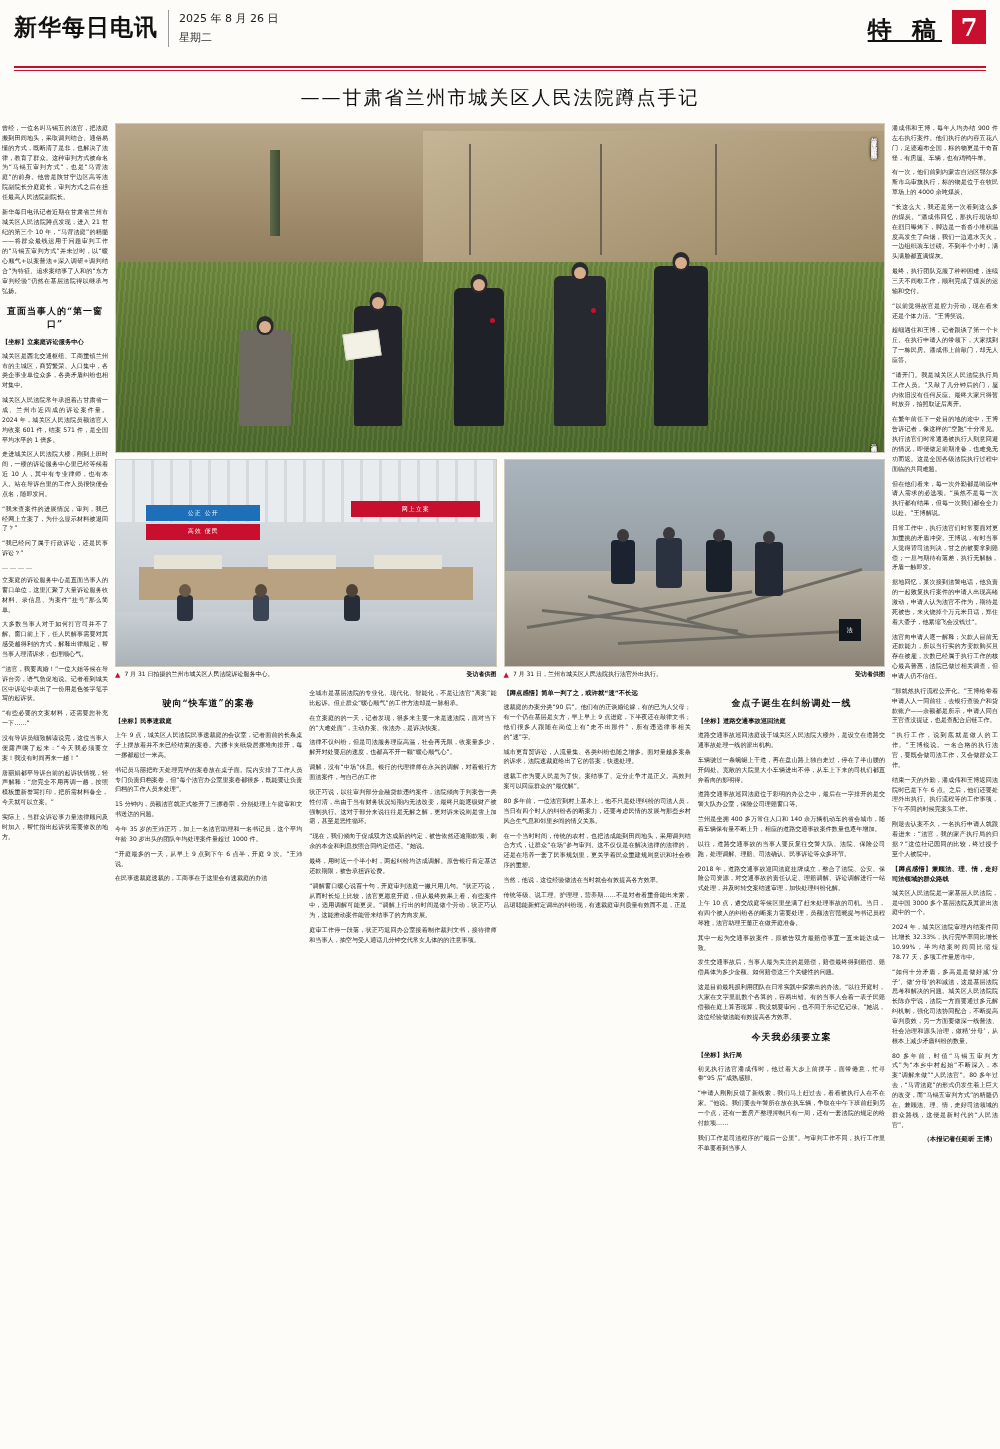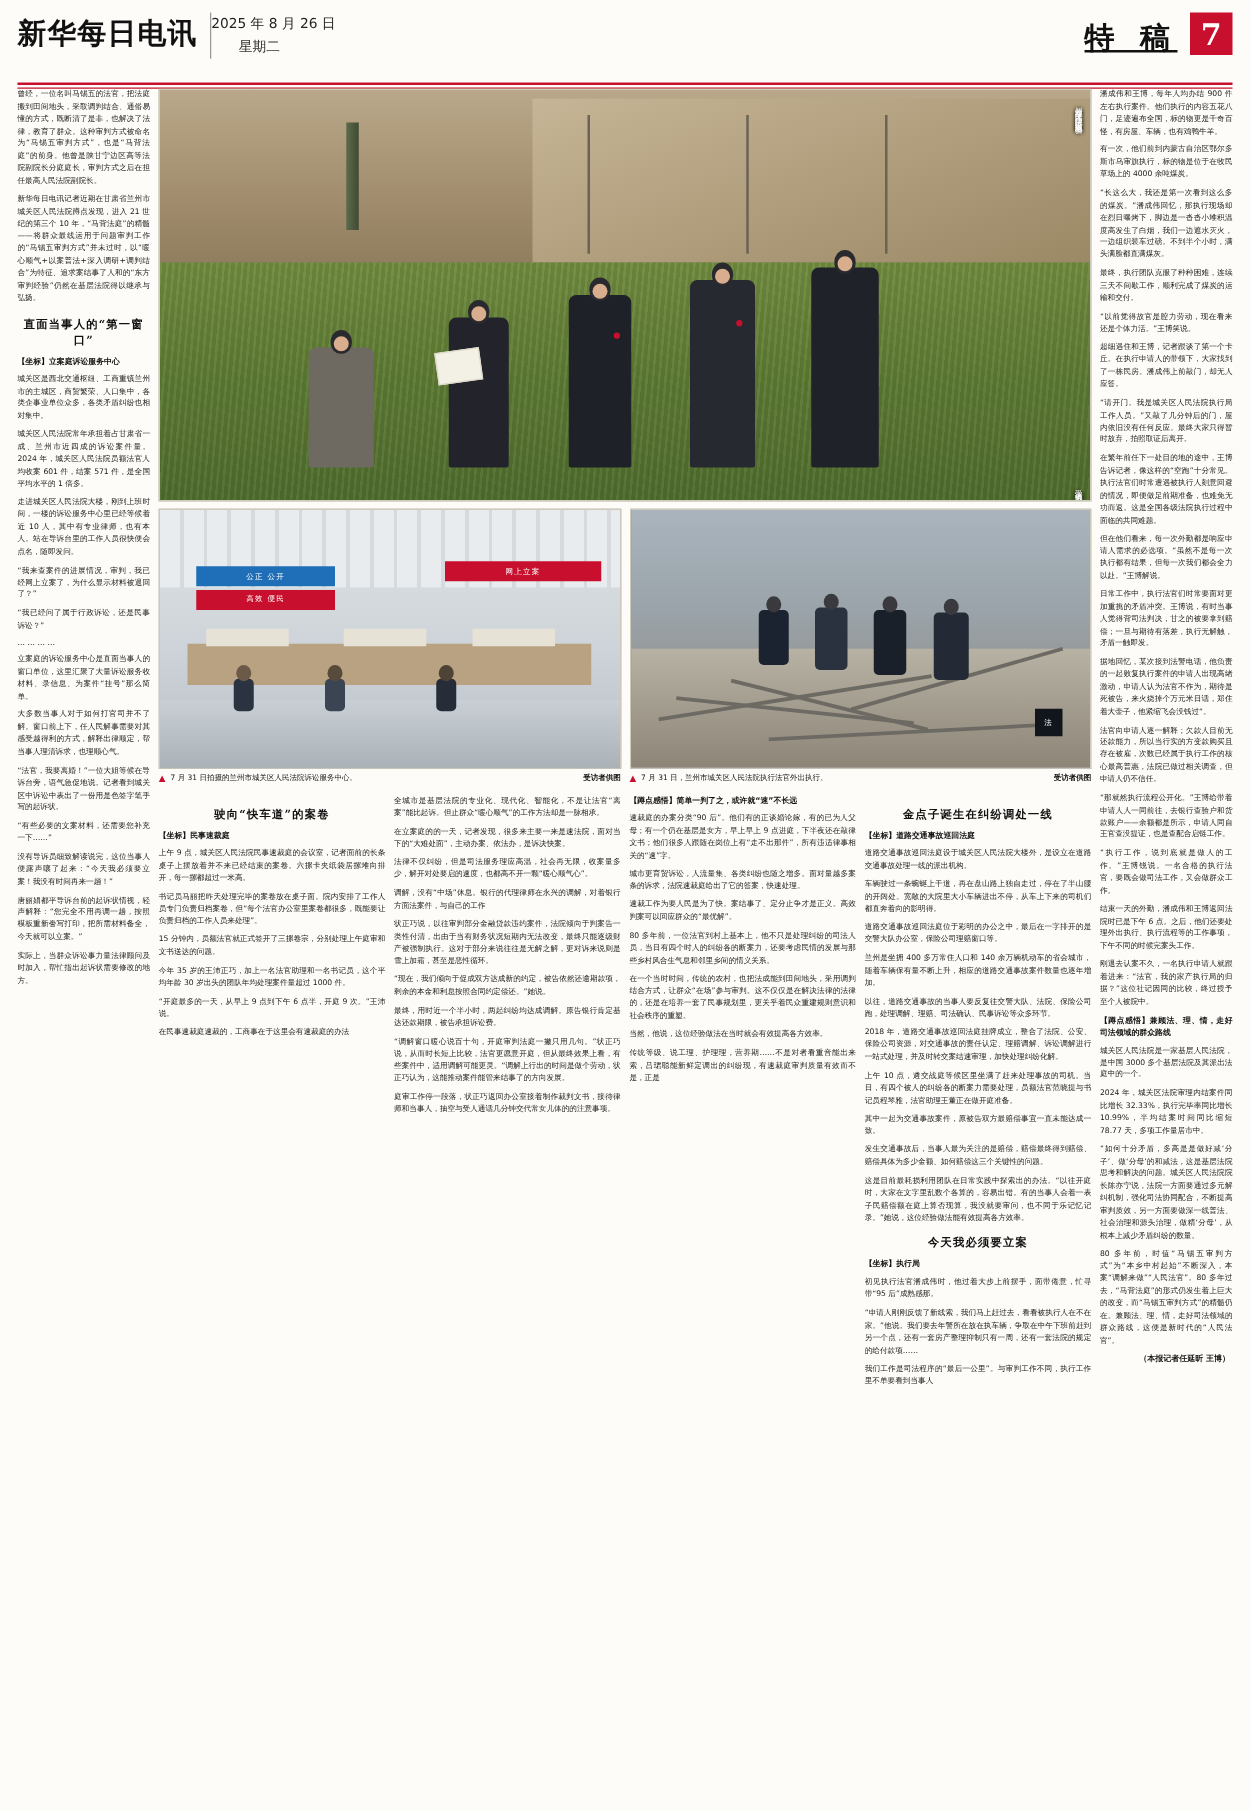--- a/index.html
+++ b/index.html
@@ -25,24 +25,24 @@
     font-weight:bold;
     font-size:23px;
     letter-spacing:1px;
     color:#111;
     line-height:1.1;
     padding-top:4px;
     white-space:nowrap;
   }
   .dateblock{
     border-left:1px solid #999;
-    margin-left:10px;
+    margin-left:10px;padding-left:10px;
     font-size:11px;line-height:1.7;color:#222;
   }
-  .dateblock .d2{color:#333;margin-left:22px;}
+  .dateblock .d2{color:#333;}
   .mast-spacer{flex:1;}
   .section-label{
     font-family:"DejaVu Serif","Liberation Serif",serif;
     font-weight:bold;font-size:24px;letter-spacing:6px;
     padding-top:4px;color:#111;text-decoration:underline;
   }
   .pagenum{
     margin-left:10px;
     width:34px;height:34px;background:#c8102e;color:#fff;
     font-weight:bold;font-size:24px;
@@ -67,21 +67,21 @@
     font-family:"DejaVu Serif","Liberation Serif",serif;
     font-size:19px;
     letter-spacing:2px;
     margin:14px 0 12px 0;
     color:#111;
   }
 
   
   .content{
     display:flex;
-    padding:0 14px;
+    padding:0 2px;
     box-sizing:border-box;
     gap:7px;
   }
   .col{
     width:106px;
     flex:0 0 106px;
   }
   .center-col{
     flex:1 1 auto;
     min-width:0;
@@ -203,20 +203,21 @@
       <div class="d1">2025 年 8 月 26 日</div>
       <div class="d2">星期二</div>
     </div>
     <div class="mast-spacer"></div>
     <div class="section-label">特 稿</div>
     <div class="pagenum">7</div>
   </div>
   <div class="rule"></div>
   <div class="rule2"></div>
 
+  <div class="subhead">——甘肃省兰州市城关区人民法院蹲点手记</div>
 
   <div class="content">
 
     <div class="col">
       <p class="txt">曾经，一位名叫马锡五的法官，把法庭搬到田间地头，采取调判结合、通俗易懂的方式，既断清了是非，也解决了法律，教育了群众。这种审判方式被命名为“马锡五审判方式”，也是“马背法庭”的前身。他曾是陕甘宁边区高等法院副院长分庭庭长，审判方式之后在担任最高人民法院副院长。</p>
       <p class="txt">新华每日电讯记者近期在甘肃省兰州市城关区人民法院蹲点发现，进入 21 世纪的第三个 10 年，“马背法庭”的精髓——将群众最线运用于问题审判工作的“马锡五审判方式”并未过时，以“暖心顺气+以案普法+深入调研+调判结合”为特征、追求案结事了人和的“东方审判经验”仍然在基层法院得以继承与弘扬。</p>
       <div class="sub-title">直面当事人的“第一窗口”</div>
       <p class="lead">【坐标】立案庭诉讼服务中心</p>
       <p class="txt">城关区是西北交通枢纽、工商重镇兰州市的主城区，商贸繁荣、人口集中，各类企事业单位众多，各类矛盾纠纷也相对集中。</p>
       <p class="txt">城关区人民法院常年承担着占甘肃省一成、兰州市近四成的诉讼案件量。2024 年，城关区人民法院员额法官人均收案 601 件，结案 571 件，是全国平均水平的 1 倍多。</p>

